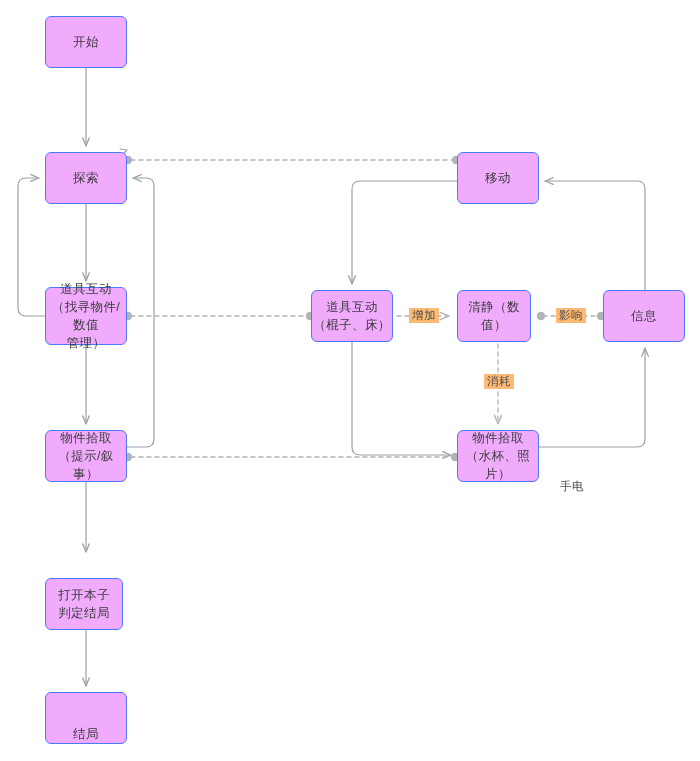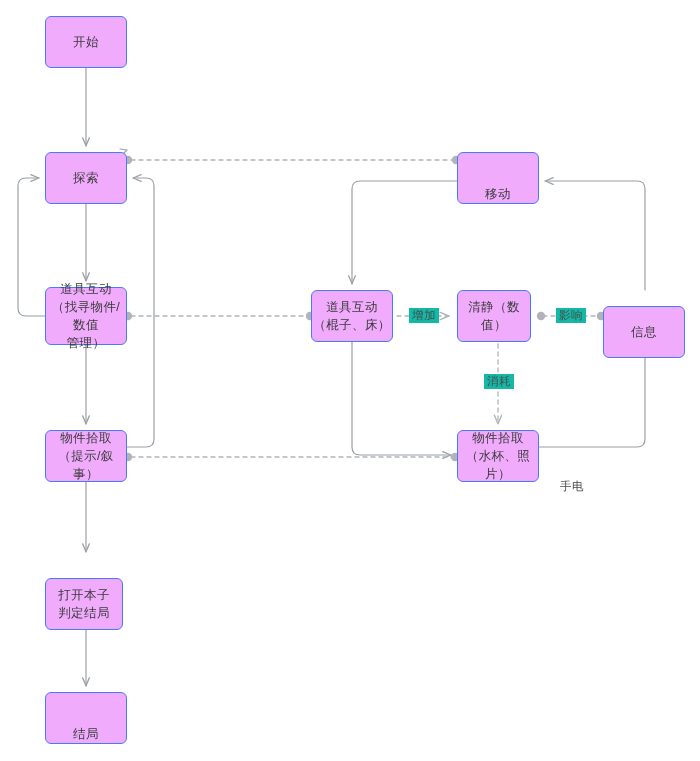--- a/index.html
+++ b/index.html
@@ -28,21 +28,21 @@
     letter-spacing:0.4px;
     z-index:2;
   }
   .node .lbl{white-space:pre-line;display:block;}
 
   .edge-label{
     position:absolute;
     font-size:11.5px;
     color:#4a4a4a;
     letter-spacing:0.5px;
-    background:#14b8a6;
+    background:#fdba74;
     padding:0 3px;
     z-index:3;
     white-space:nowrap;
   }
   .free-label{
     position:absolute;
     font-size:11.5px;
     color:#4a4a4a;
     letter-spacing:0.5px;
     z-index:3;
@@ -136,31 +136,31 @@
     <span class="lbl">物件拾取
 （提示/叙事）</span>
   </div>
   <div class="node" style="left:45px;top:578px;width:78px;height:52px;">
     <span class="lbl">打开本子
 判定结局</span>
   </div>
   <div class="node" style="left:45px;top:692px;width:82px;height:52px;align-items:flex-end;">
     <span class="lbl">结局</span>
   </div>
-  <div class="node" style="left:457px;top:152px;width:82px;height:52px;align-items:flex-end;">
+  <div class="node" style="left:457px;top:152px;width:82px;height:52px;">
     <span class="lbl">移动</span>
   </div>
   <div class="node" style="left:311px;top:290px;width:82px;height:52px;">
     <span class="lbl">道具互动
 （棍子、床）</span>
   </div>
   <div class="node" style="left:457px;top:290px;width:74px;height:52px;">
     <span class="lbl">清静（数值）</span>
   </div>
-  <div class="node" style="left:603px;top:290px;width:82px;height:52px;margin-top:16px;">
+  <div class="node" style="left:603px;top:290px;width:82px;height:52px;">
     <span class="lbl">信息</span>
   </div>
   <div class="node" style="left:457px;top:430px;width:82px;height:52px;">
     <span class="lbl">物件拾取
 （水杯、照片）</span>
   </div>
 
   <div class="edge-label" style="left:409px;top:308px;">增加</div>
   <div class="edge-label" style="left:556px;top:308px;text-align:right;">影响</div>
   <div class="edge-label" style="left:484px;top:374px;">消耗</div>

